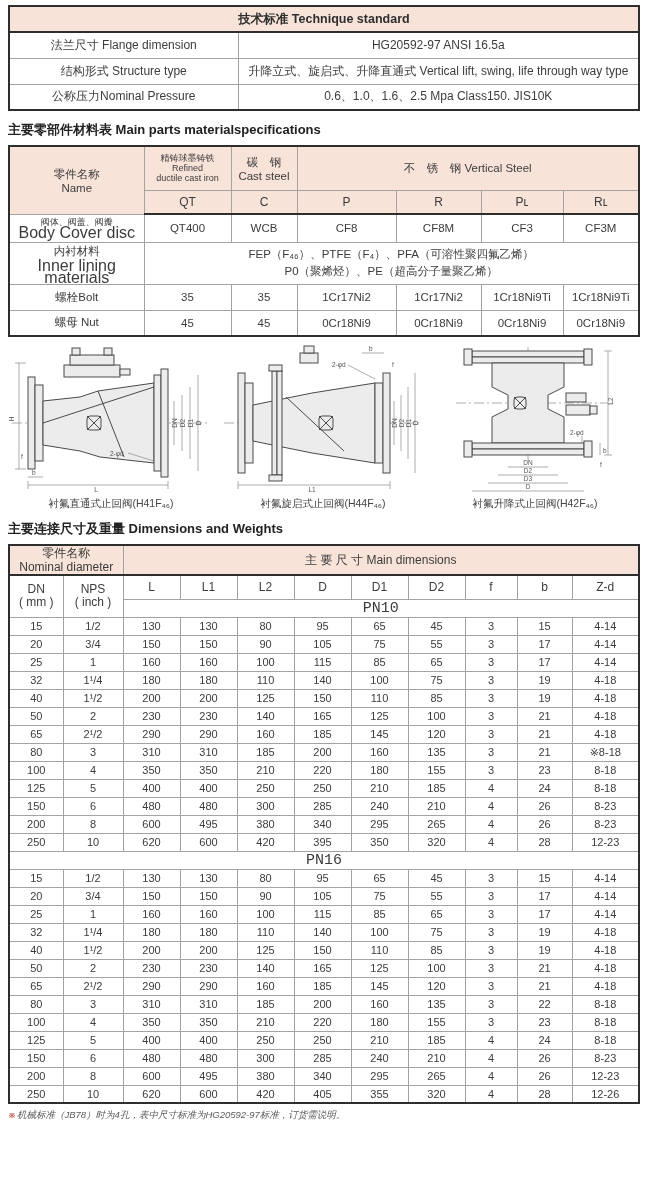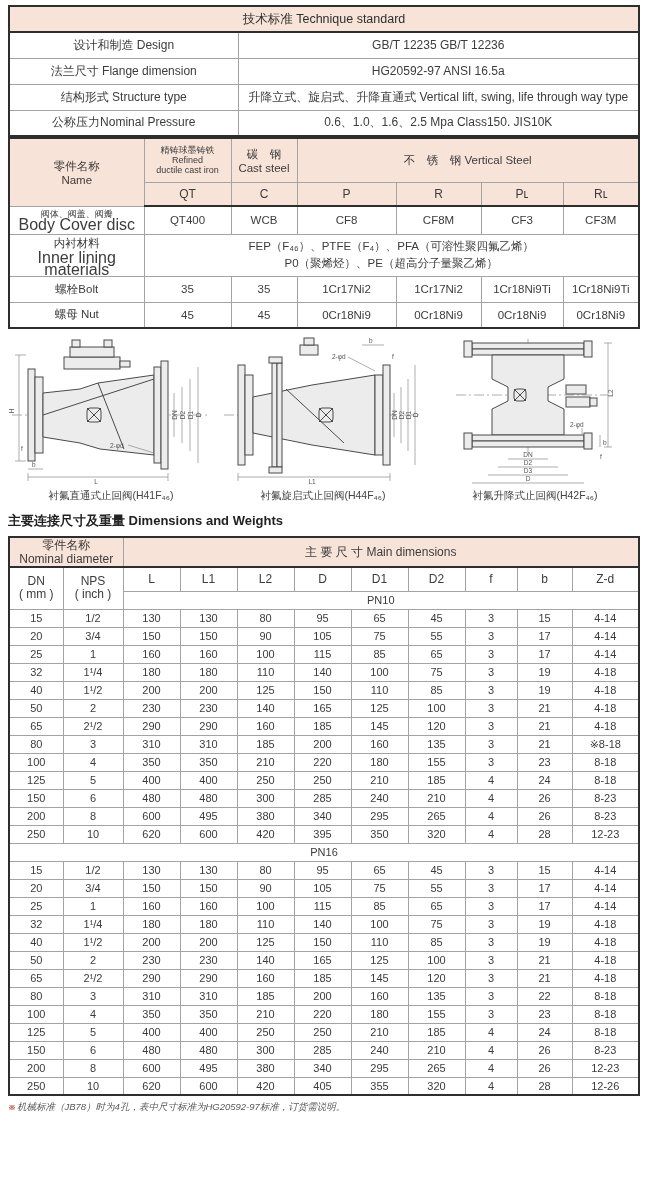--- a/index.html
+++ b/index.html
@@ -12,21 +12,21 @@
   .page { padding: 5px 8px 0 8px; width: 646px; }
 
   table { border-collapse: collapse; table-layout: fixed; width: 630px; }
   td { border: 1px solid #a3a3a3; text-align: center; vertical-align: middle; overflow: hidden; }
   table.frame { border: 2px solid #2e2e2e; }
   .pink { background: #f8e3d9; }
   tr.thick td { border-bottom: 2px solid #2e2e2e; }
 
   
   .t-tech td { height: 26px; font-size: 12px; }
-  .t-tech .title { height: 26px; font-size: 12.5px; font-weight: normal; color:#2e2e2e; }
+  .t-tech .title { height: 26px; font-size: 12.5px; font-weight: bold; color:#2e2e2e; }
 
   
   .sec-title { font-size: 13px; font-weight: bold; color: #222; margin: 10px 0 6px 0; }
 
   
   .t-mat td { font-size: 11.5px; }
   .t-mat .h1 td { height: 44px; }
   .t-mat .h2 td { height: 24px; font-size: 12px; margin-top: 26px; }
   .t-mat tbody td { height: 26px; }
   .t-mat .sm { font-size: 9px; line-height: 10px; }
@@ -42,21 +42,21 @@
   .ln { fill:none; stroke:#4a4a4a; stroke-width:1; }
   .cl { stroke:#999; stroke-width:.8; stroke-dasharray:10 3 2 3; fill:none; }
   .dm { stroke:#8a8a8a; stroke-width:.7; fill:none; }
   .dt { font-size:6.5px; fill:#555; }
   .dtm { text-anchor: middle; }
 
   
   .t-dim td { height: 18px; font-size: 11px; }
   .t-dim .h1 td { height: 30px; font-size: 12px; line-height: 14px; }
   .t-dim .h2 td { height: 24px; font-size: 12px; line-height: 13px; }
-  .t-dim .pnrow td { height: 18px; font-size: 11px; }
+  .t-dim .pnrow td { height: 18px; font-size: 15px; font-family: Liberation Mono, monospace; }
 
   
   .notes { margin-top: 4px; }
   .note { font-size: 9.5px; color: #5a5a5a; line-height: 14px; font-style: italic; }
   .note .mark { color: #c0453a; margin-right: 1px; }
 </style>
 </head>
 <body>
 
 <div class="page">
@@ -66,38 +66,35 @@
         <col style="width:229px">
         <col style="width:401px">
       </colgroup>
     <thead>
       <tr class="thick">
         <td colspan="2" class="pink title">技术标准 Technique standard</td>
       </tr>
     </thead>
     <tbody>
         <tr>
-          <td>设计和制造 Design</td>
-          <td>GB/T 12235 GB/T 12236</td>
-        </tr>
-        <tr>
           <td>法兰尺寸 Flange dimension</td>
           <td>HG20592-97  ANSI 16.5a</td>
         </tr>
         <tr>
           <td>结构形式 Structure type</td>
           <td>升降立式、旋启式、升降直通式 Vertical lift, swing, life through way type</td>
         </tr>
         <tr>
           <td>公称压力Nominal Pressure</td>
           <td>0.6、1.0、1.6、2.5 Mpa Class150. JIS10K</td>
         </tr>
       </tbody>
   </table>
 
+  <div class="sec-title">主要零部件材料表 Main parts materialspecifications</div>
 
   <table class="t-mat frame">
     <colgroup>
       <col style="width:135px">
         <col style="width:87px">
         <col style="width:66px">
       <col style="width:99px">
         <col style="width:85px">
         <col style="width:82px">
         <col style="width:76px">

